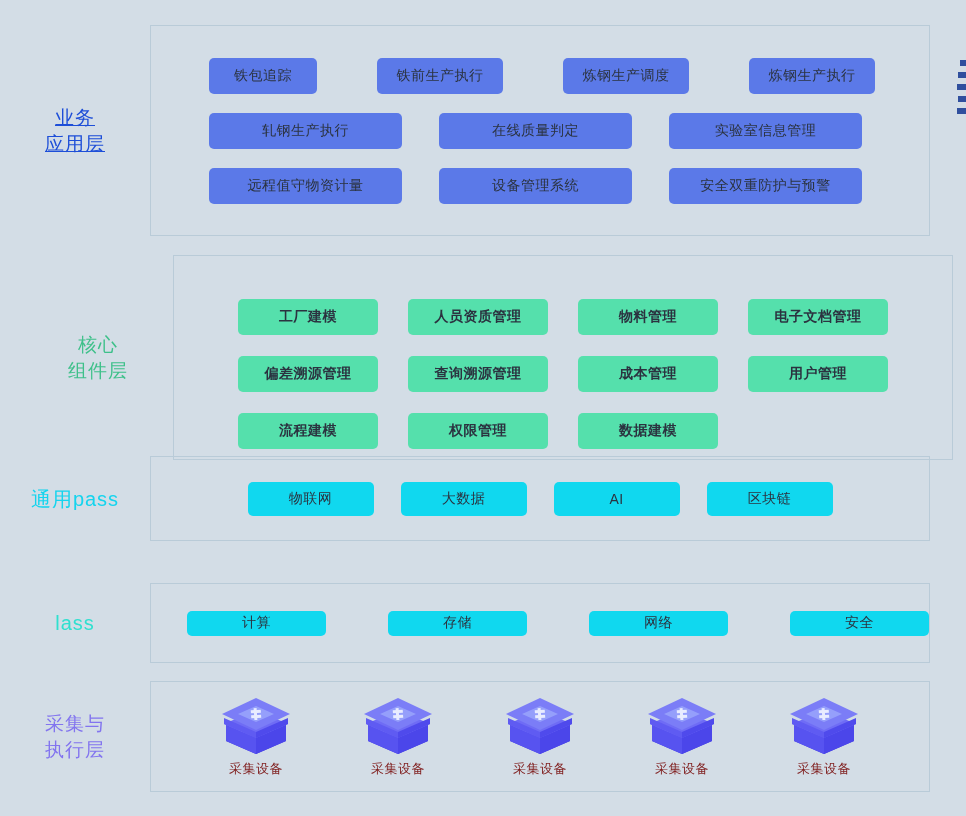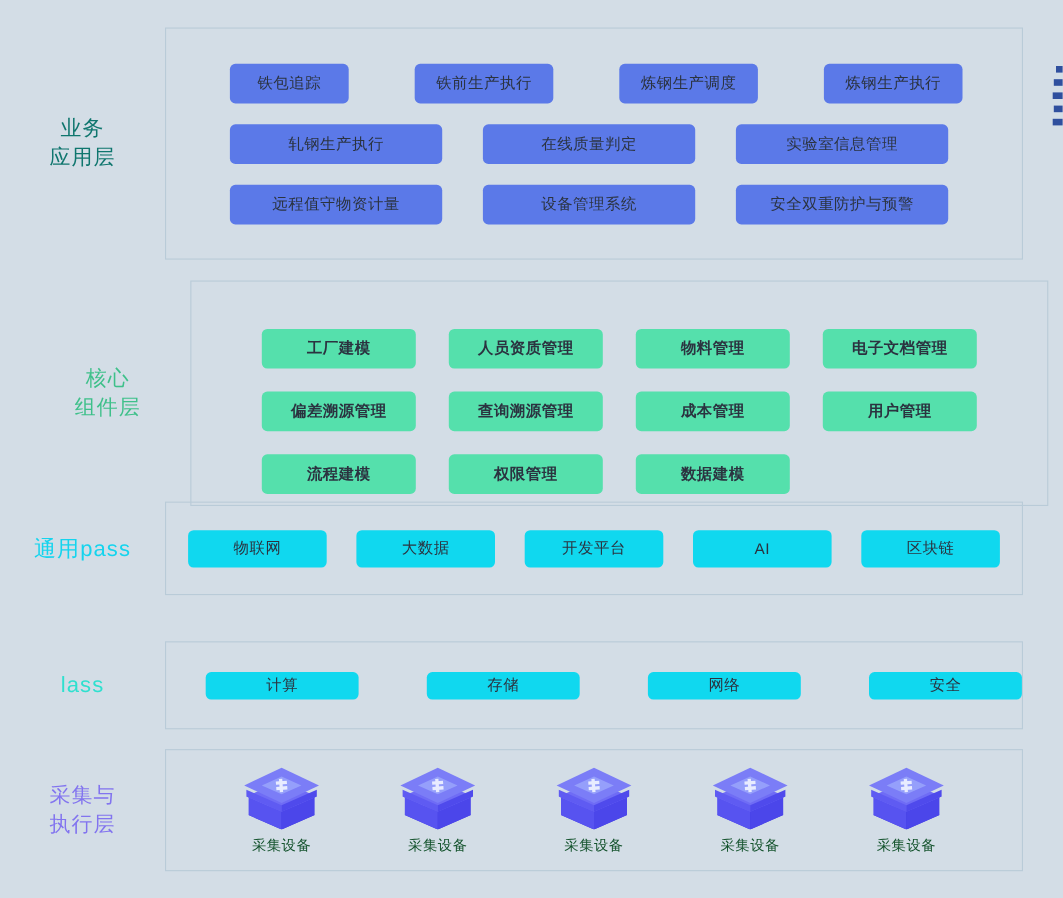--- a/index.html
+++ b/index.html
@@ -39,21 +39,21 @@
     letter-spacing:.5px;
     box-sizing:border-box;
     white-space:nowrap;
   }
   .chip.blue  {background:#5b79e8;}
   .chip.green {background:#55e0ac;}
   .chip.cyan  {background:#10d8ef;}
 
   
   #layer-biz{left:0;top:25px;}
-  #layer-biz .layer-label{color:#0f766e;}
+  #layer-biz .layer-label{color:#1d4ed8;text-decoration:underline;}
   #layer-biz .panel{width:780px;height:211px;}
   #biz-rows{position:absolute;left:0;top:0;width:100%;height:100%;
             display:flex;flex-direction:column;justify-content:center;gap:19px;padding:21px 0;box-sizing:border-box;}
   .biz-row{display:flex;align-items:center;}
   .biz-row.r1{padding-left:58px;gap:60px;}
   .biz-row.r1 .chip{width:108px;height:36px;}
   .biz-row.r1 .chip:nth-child(2),
   .biz-row.r1 .chip:nth-child(3),
   .biz-row.r1 .chip:nth-child(4){width:126px;}
   .biz-row.r2, .biz-row.r3{padding-left:58px;gap:37px;}
@@ -88,21 +88,21 @@
   #lass-row .chip{width:159px;height:25px;margin-left:36px;}
 
   
   #layer-coll{left:0;top:681px;}
   #layer-coll .layer-label{color:#8274ef;}
   #layer-coll .panel{width:780px;height:111px;}
   #coll-row{position:absolute;left:0;top:0;width:100%;height:100%;
             display:flex;align-items:center;justify-content:center;gap:62px;}
   .device{display:flex;flex-direction:column;align-items:center;width:80px;}
   .device-icon{width:72px;height:58px;position:relative;}
-  .device-caption{margin-top:6px;font-size:13px;color:#14532d;letter-spacing:.5px;}
+  .device-caption{margin-top:6px;font-size:13px;color:#7f1d1d;letter-spacing:.5px;}
 
   
   #deco{position:absolute;right:0;top:60px;width:14px;height:60px;
         display:flex;flex-direction:column;gap:6px;align-items:flex-end;}
   #deco i{display:block;width:8px;height:6px;background:#2f4f9e;}
   #deco i:nth-child(1){width:6px;}
   #deco i:nth-child(3){width:9px;}
   #deco i:nth-child(5){width:9px;}
 </style>
 </head>
@@ -154,21 +154,20 @@
       </div>
     </div>
   </div>
 
   <div class="layer" id="layer-pass">
     <div class="layer-label">通用pass</div>
     <div class="panel">
       <div id="pass-row">
         <div class="chip cyan">物联网</div>
         <div class="chip cyan">大数据</div>
-        <div class="chip cyan">开发平台</div>
         <div class="chip cyan">AI</div>
         <div class="chip cyan">区块链</div>
       </div>
     </div>
   </div>
 
   <div class="layer" id="layer-lass">
     <div class="layer-label">lass</div>
     <div class="panel">
       <div id="lass-row">

